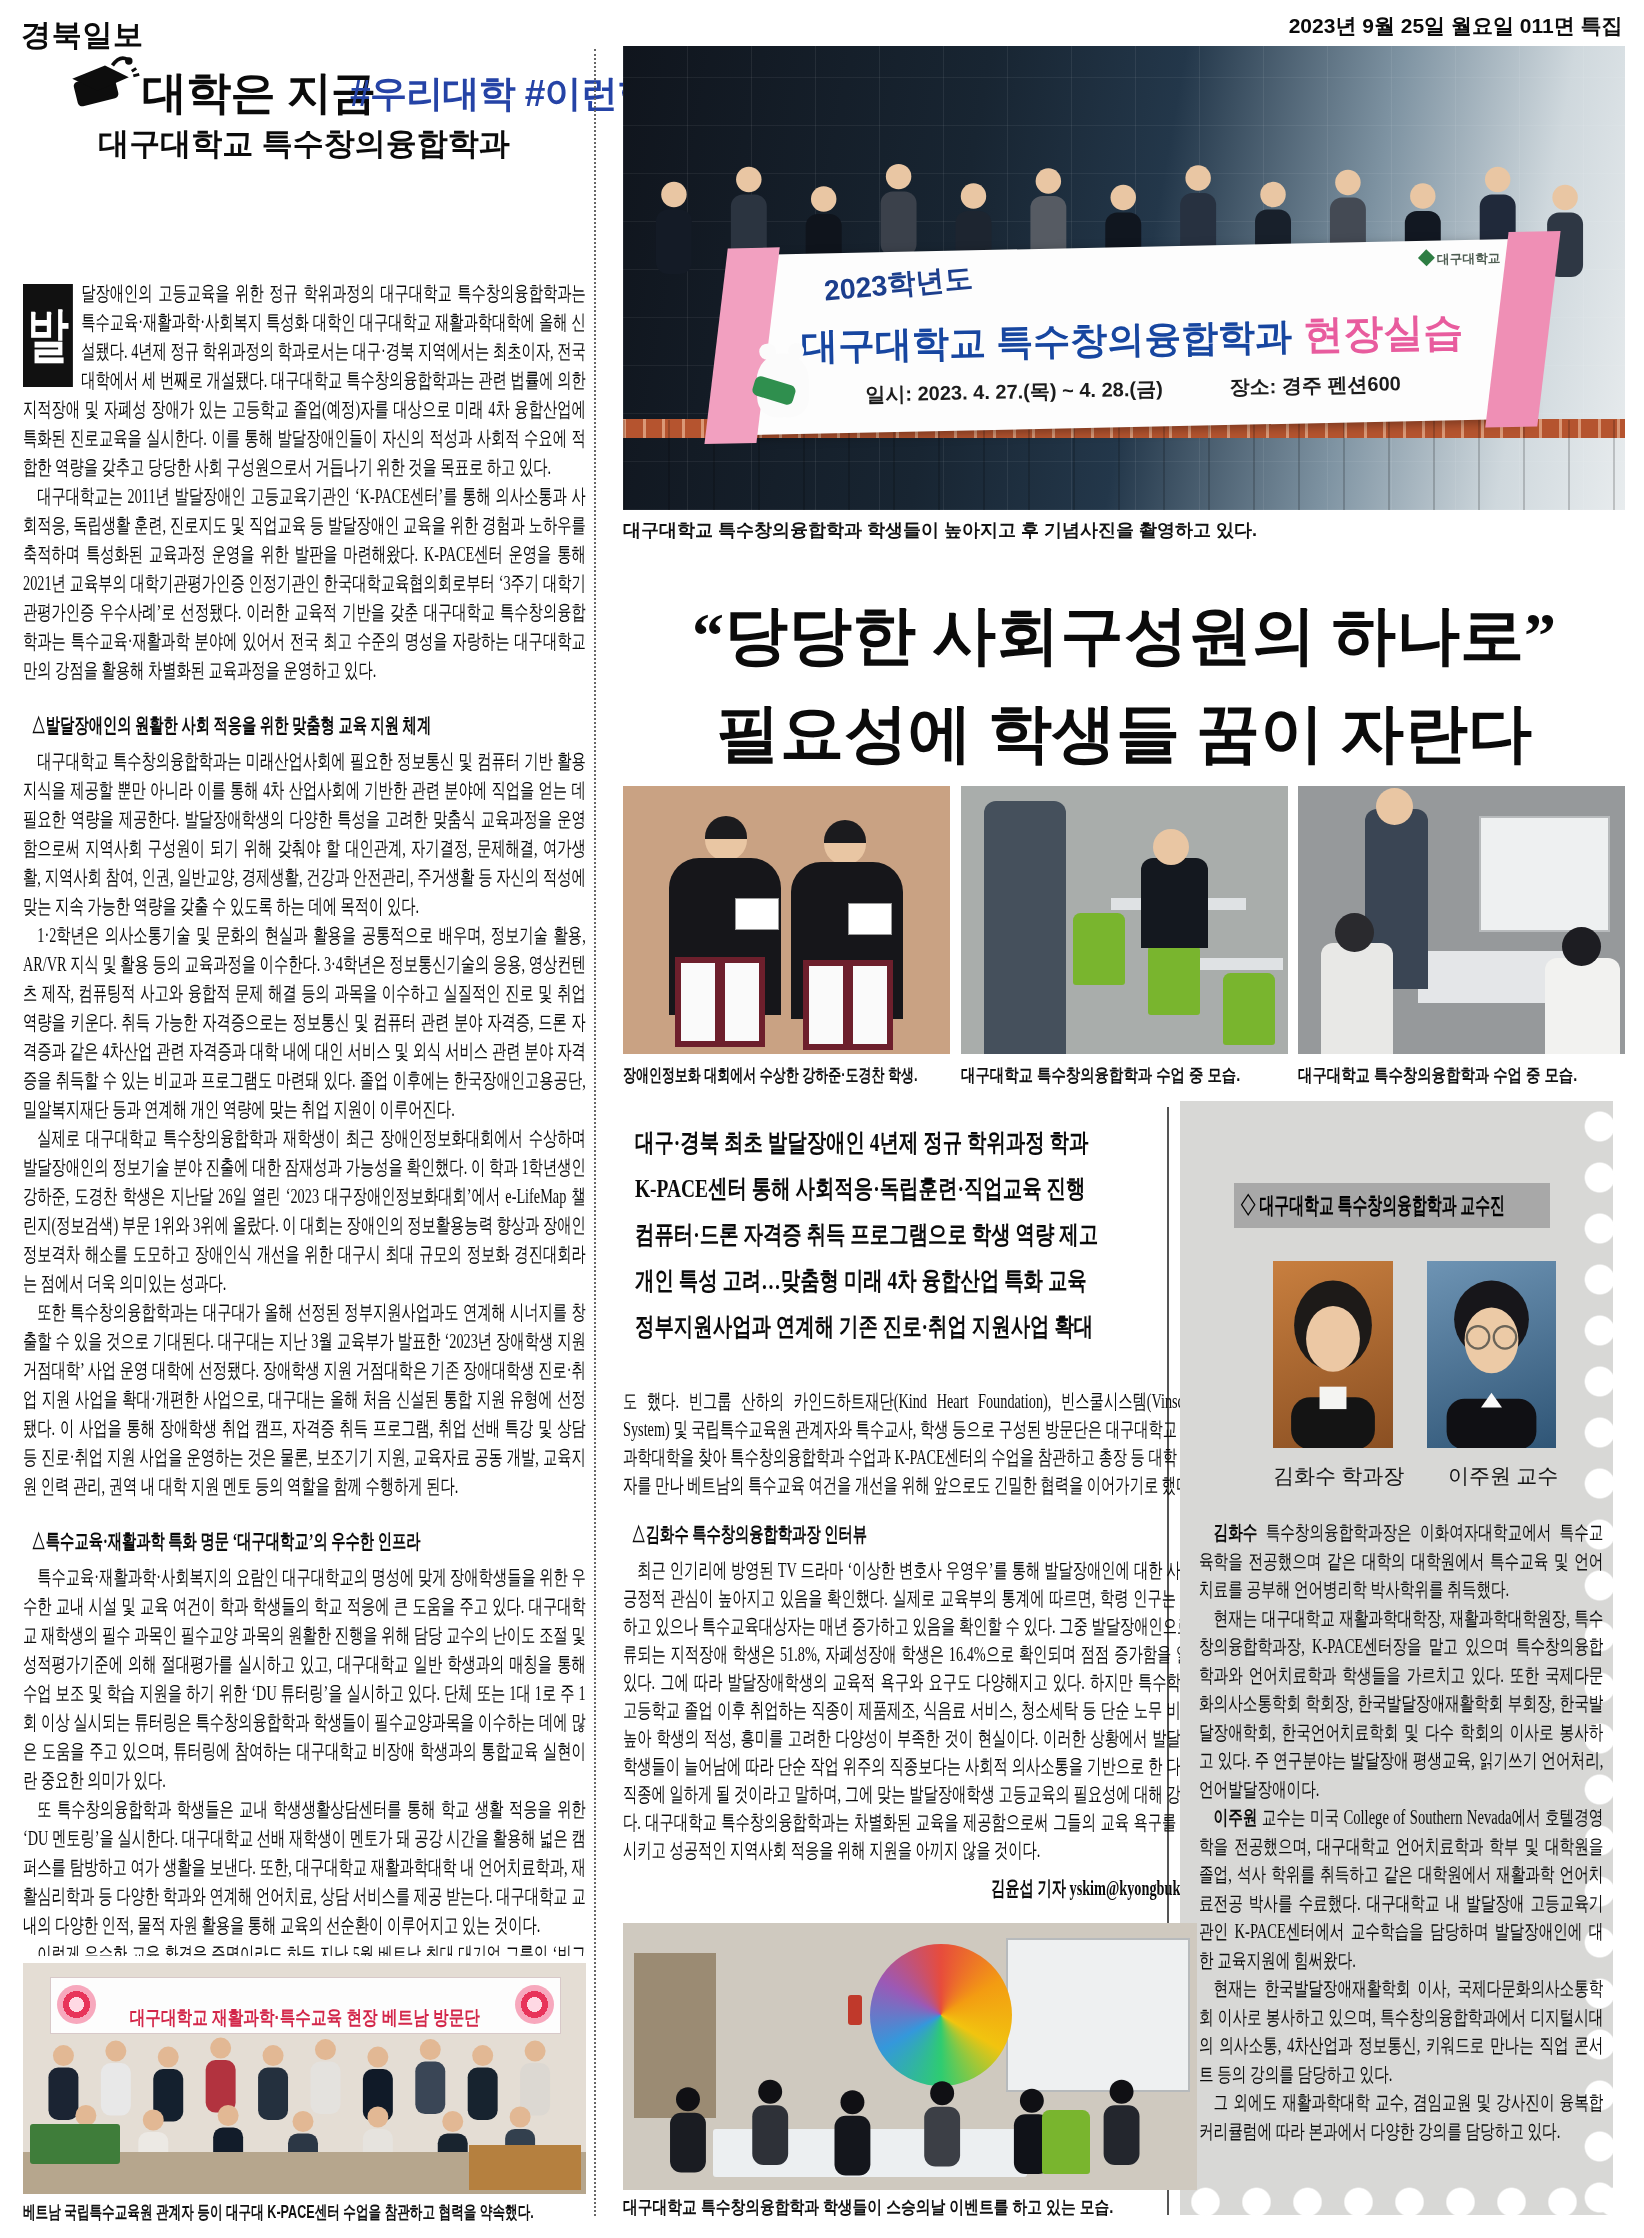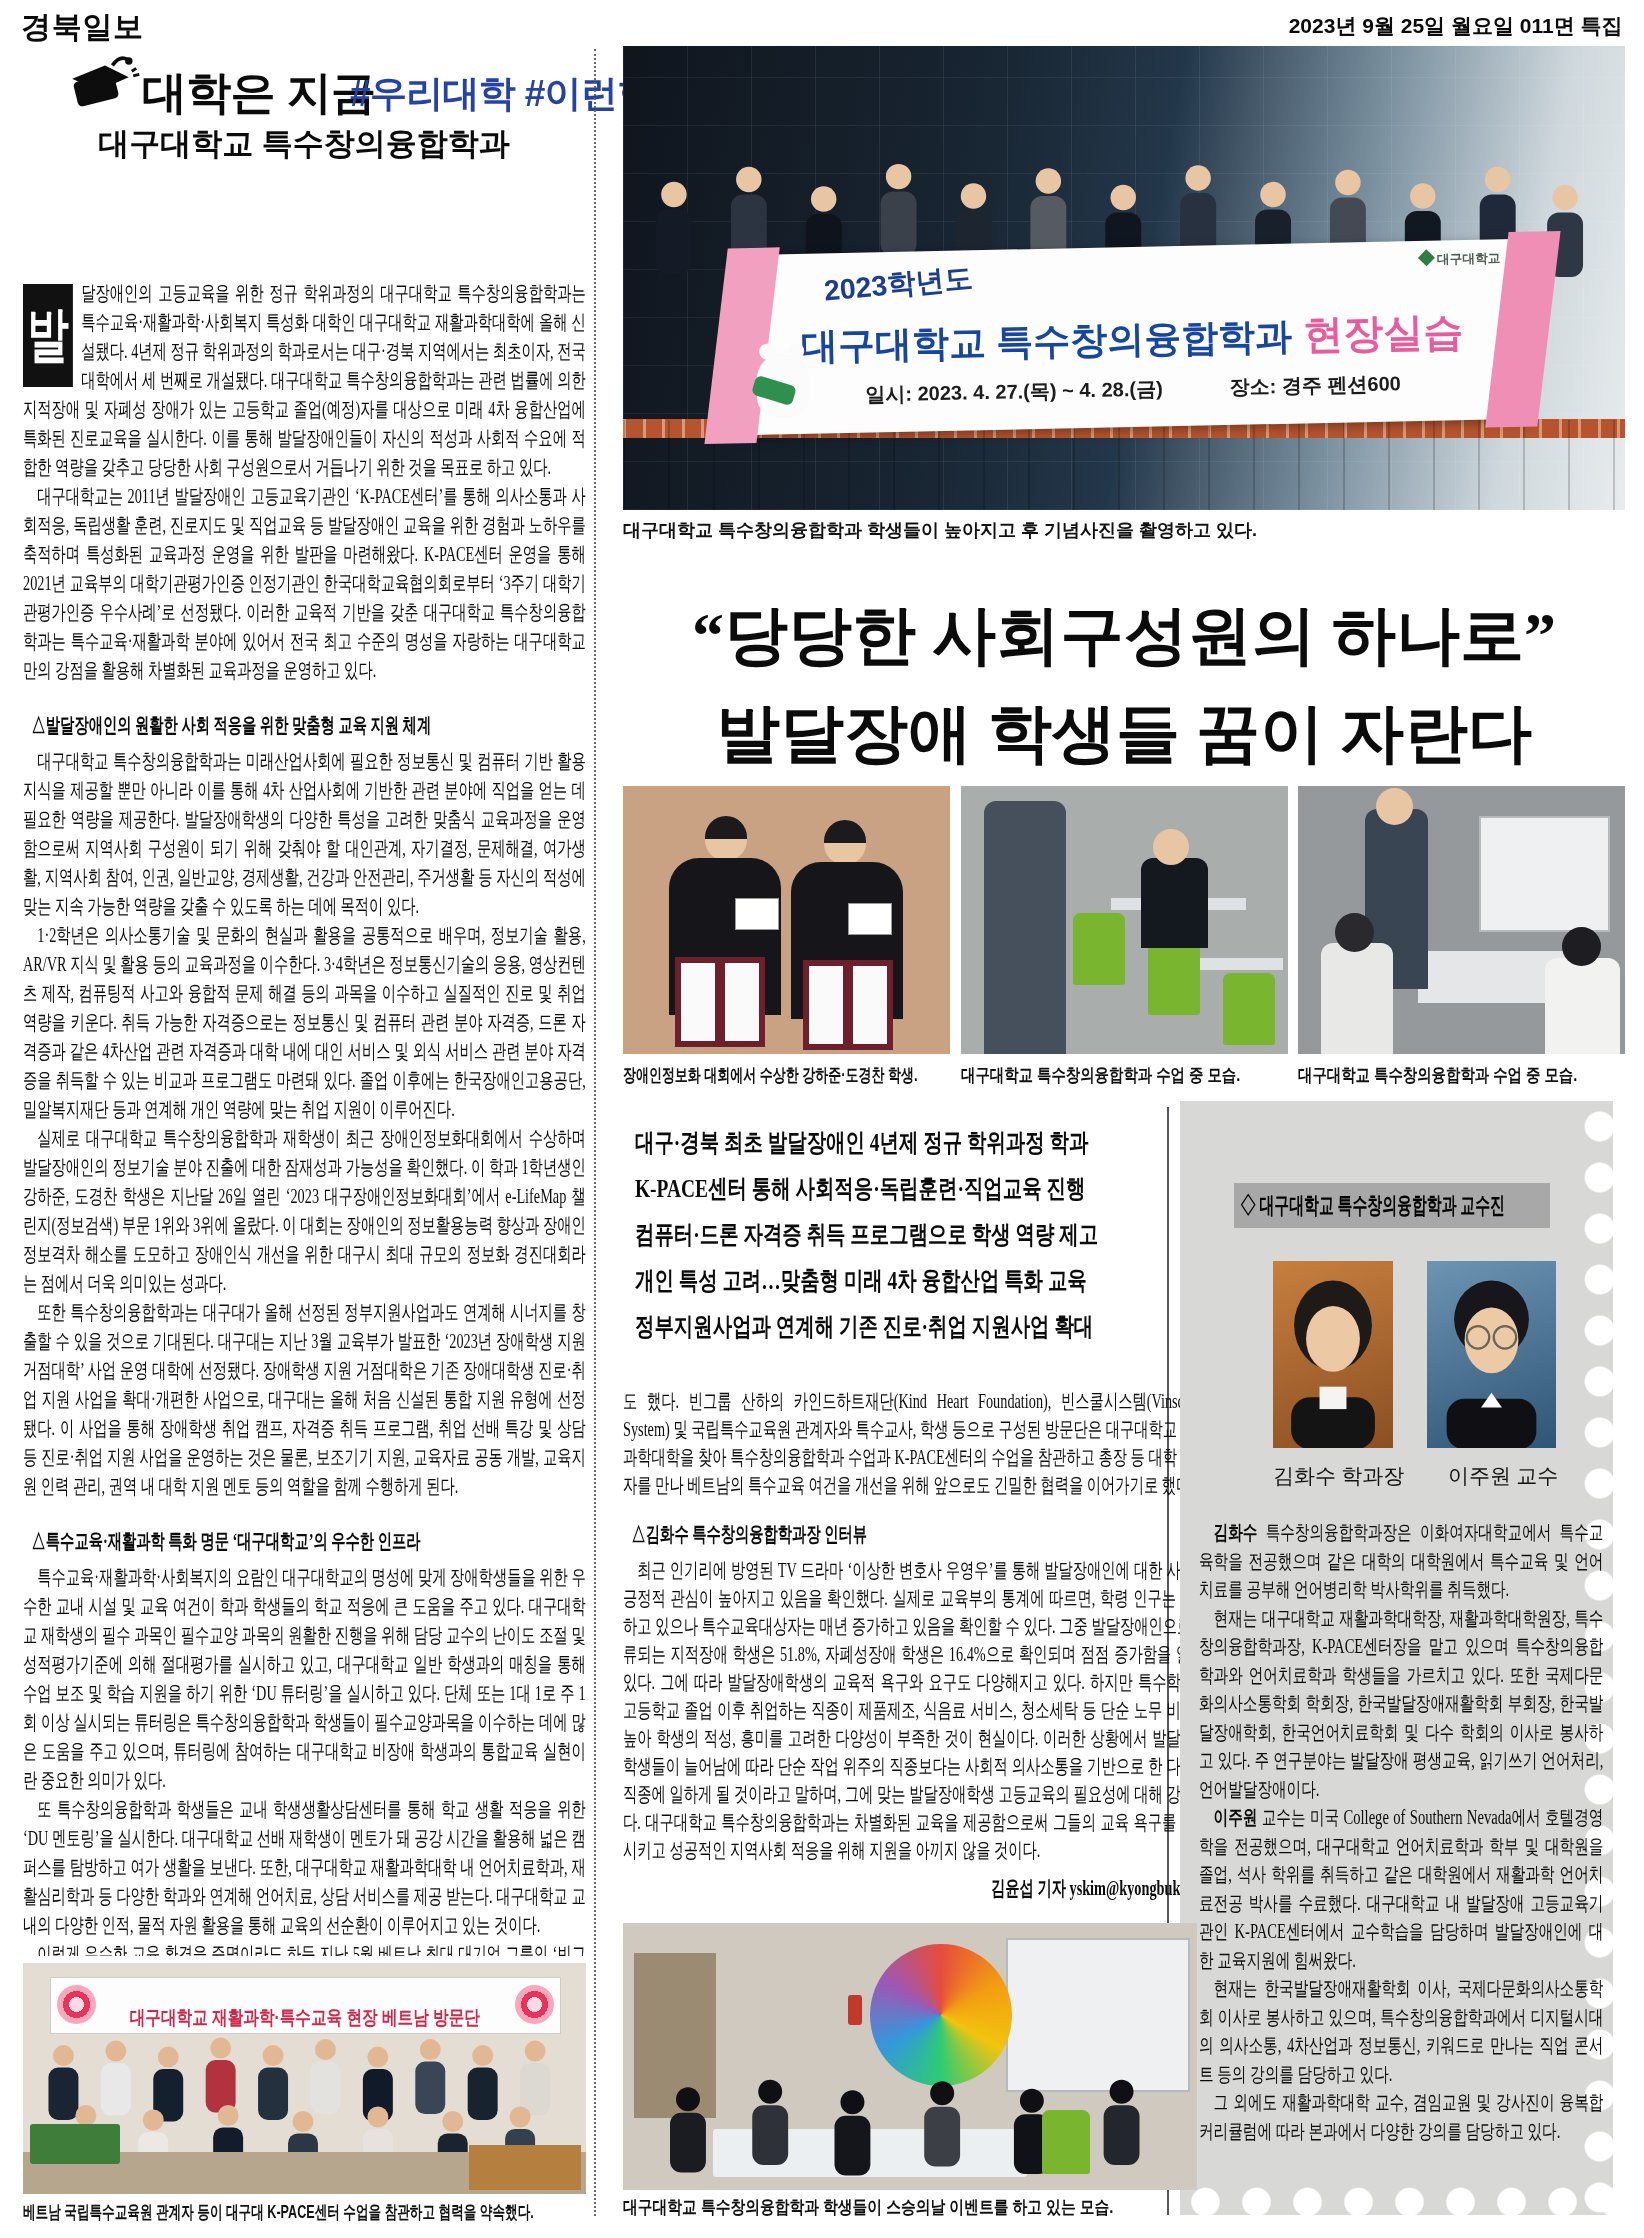--- a/index.html
+++ b/index.html
@@ -1,21 +1,21 @@
 <!DOCTYPE html>
 <html style="font-size:12px"><head>
 <meta charset="utf-8">
 <style>
   html,body{margin:0;padding:0;background:#ffffff;}
   .page{position:relative;width:1645px;height:2239px;background:#ffffff;overflow:hidden;
         font-family:"Liberation Serif", serif;color:#0b0b0b;}
   .abs{position:absolute;}
   .sans{font-family:"Liberation Sans", sans-serif;}
   
-  .paper-name{left:21px;top:7px;font-size:30px;font-weight:900;letter-spacing:0.7px;}
+  .paper-name{left:21px;top:15px;font-size:30px;font-weight:900;letter-spacing:0.7px;}
   .issue-info{right:22.5px;top:12px;font-size:21px;font-weight:700;}
   .series-title{left:142px;top:63px;font-size:45px;font-weight:900;letter-spacing:-0.7px;}
   .series-tags{left:350px;top:69px;font-size:37px;font-weight:900;color:#2543a6;letter-spacing:-0.7px;}
   .dept-title{left:22.5px;top:123px;width:563px;text-align:center;font-size:31px;font-weight:800;}
   
   .cond{transform-origin:0 0;}
   .left-body{left:22.5px;top:279px;width:812px;transform:scaleX(0.693);
              font-size:20.6px;line-height:29px;text-align:justify;height:1677px;overflow:hidden;}
   .left-body p{margin:0;text-indent:1em;}
   .left-body p.lead{text-indent:0;}
@@ -195,21 +195,21 @@
         <div class="er1"></div>
           <div class="er2"></div>
           <div class="bd"></div>
           <div class="sc"></div>
       </div>
     </div>
   </div>
   <div class="cap" style="left:623px;top:518px;">대구대학교 특수창의융합학과 학생들이 높아지고 후 기념사진을 촬영하고 있다.</div>
 
   <div class="abs hl" style="top:592px;">“당당한 사회구성원의 하나로”</div>
-  <div class="abs hl" style="top:690px;">발달장애 학생들 꿈이 자란다</div>
+  <div class="abs hl" style="top:690px;">필요성에 학생들 꿈이 자란다</div>
 
   <div class="photo ph1">
     <div class="head" style="left:82px;top:33px;"></div>
     <div class="hair" style="left:82px;top:30px;"></div>
     <div class="head" style="left:201px;top:37px;"></div>
     <div class="hair" style="left:201px;top:34px;"></div>
     <div class="gown" style="left:46px;top:72px;"></div>
     <div class="gown" style="left:168px;top:76px;"></div>
     <div class="tag" style="left:112px;top:112px;"></div>
     <div class="tag" style="left:225px;top:117px;"></div>

